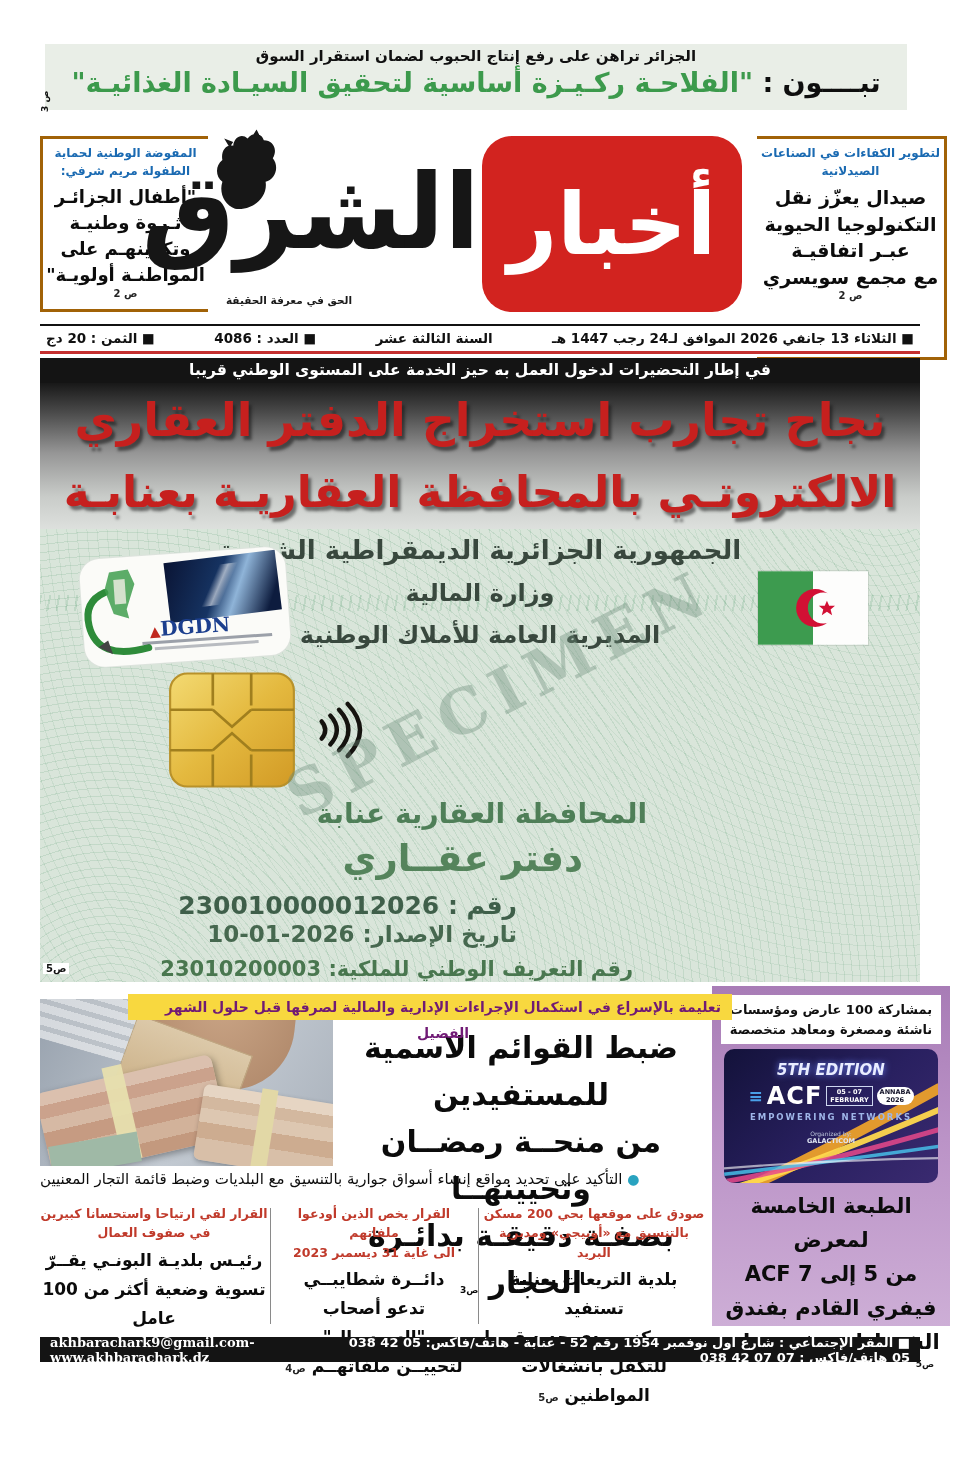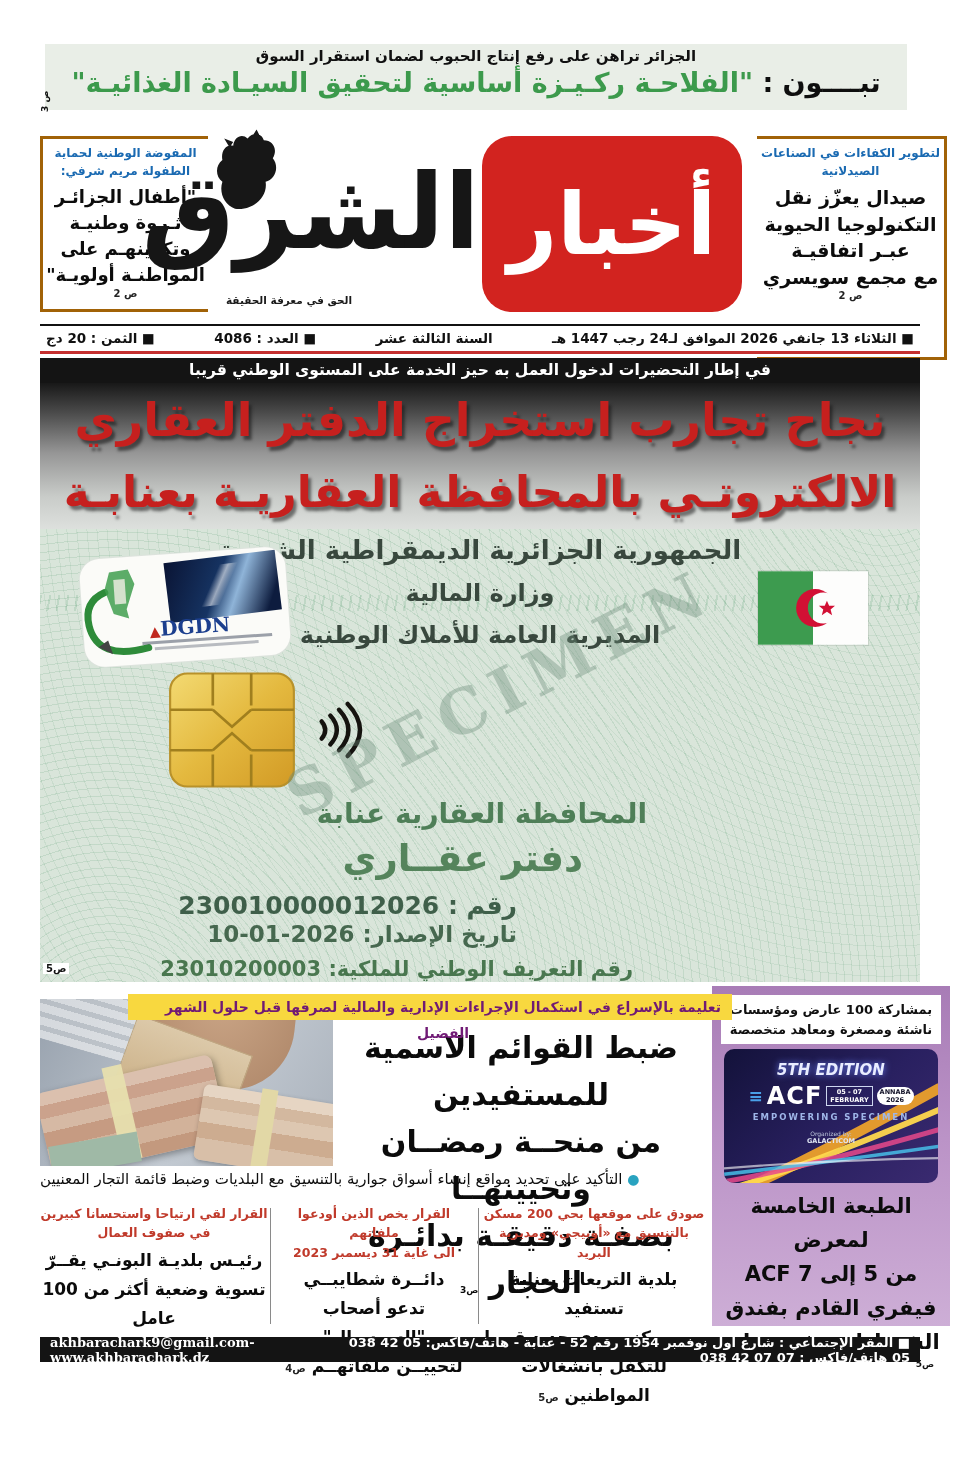--- a/index.html
+++ b/index.html
@@ -314,21 +314,21 @@
           <span class="p-acf">ACF</span>
           <span class="p-dates">
             <div>05 - 07</div>
             <div>FEBRUARY</div>
           </span>
           <span class="p-city">
             <div>ANNABA</div>
             <div>2026</div>
           </span>
         </div>
-        <div class="p-slogan">EMPOWERING SPECIMEN</div>
+        <div class="p-slogan">EMPOWERING NETWORKS</div>
         <div class="p-org">Organized by:</div>
         <div class="p-organizer">GALACTICOM</div>
       </div>
     </div>
     <div class="sb-head">
       <div>الطبعة الخامسة لمعرض</div>
       <div>من 5 إلى 7 ACF</div>
       <div>فيفري القادم بفندق</div>
       <div>الشيراطون في عنابة</div>
     </div>

